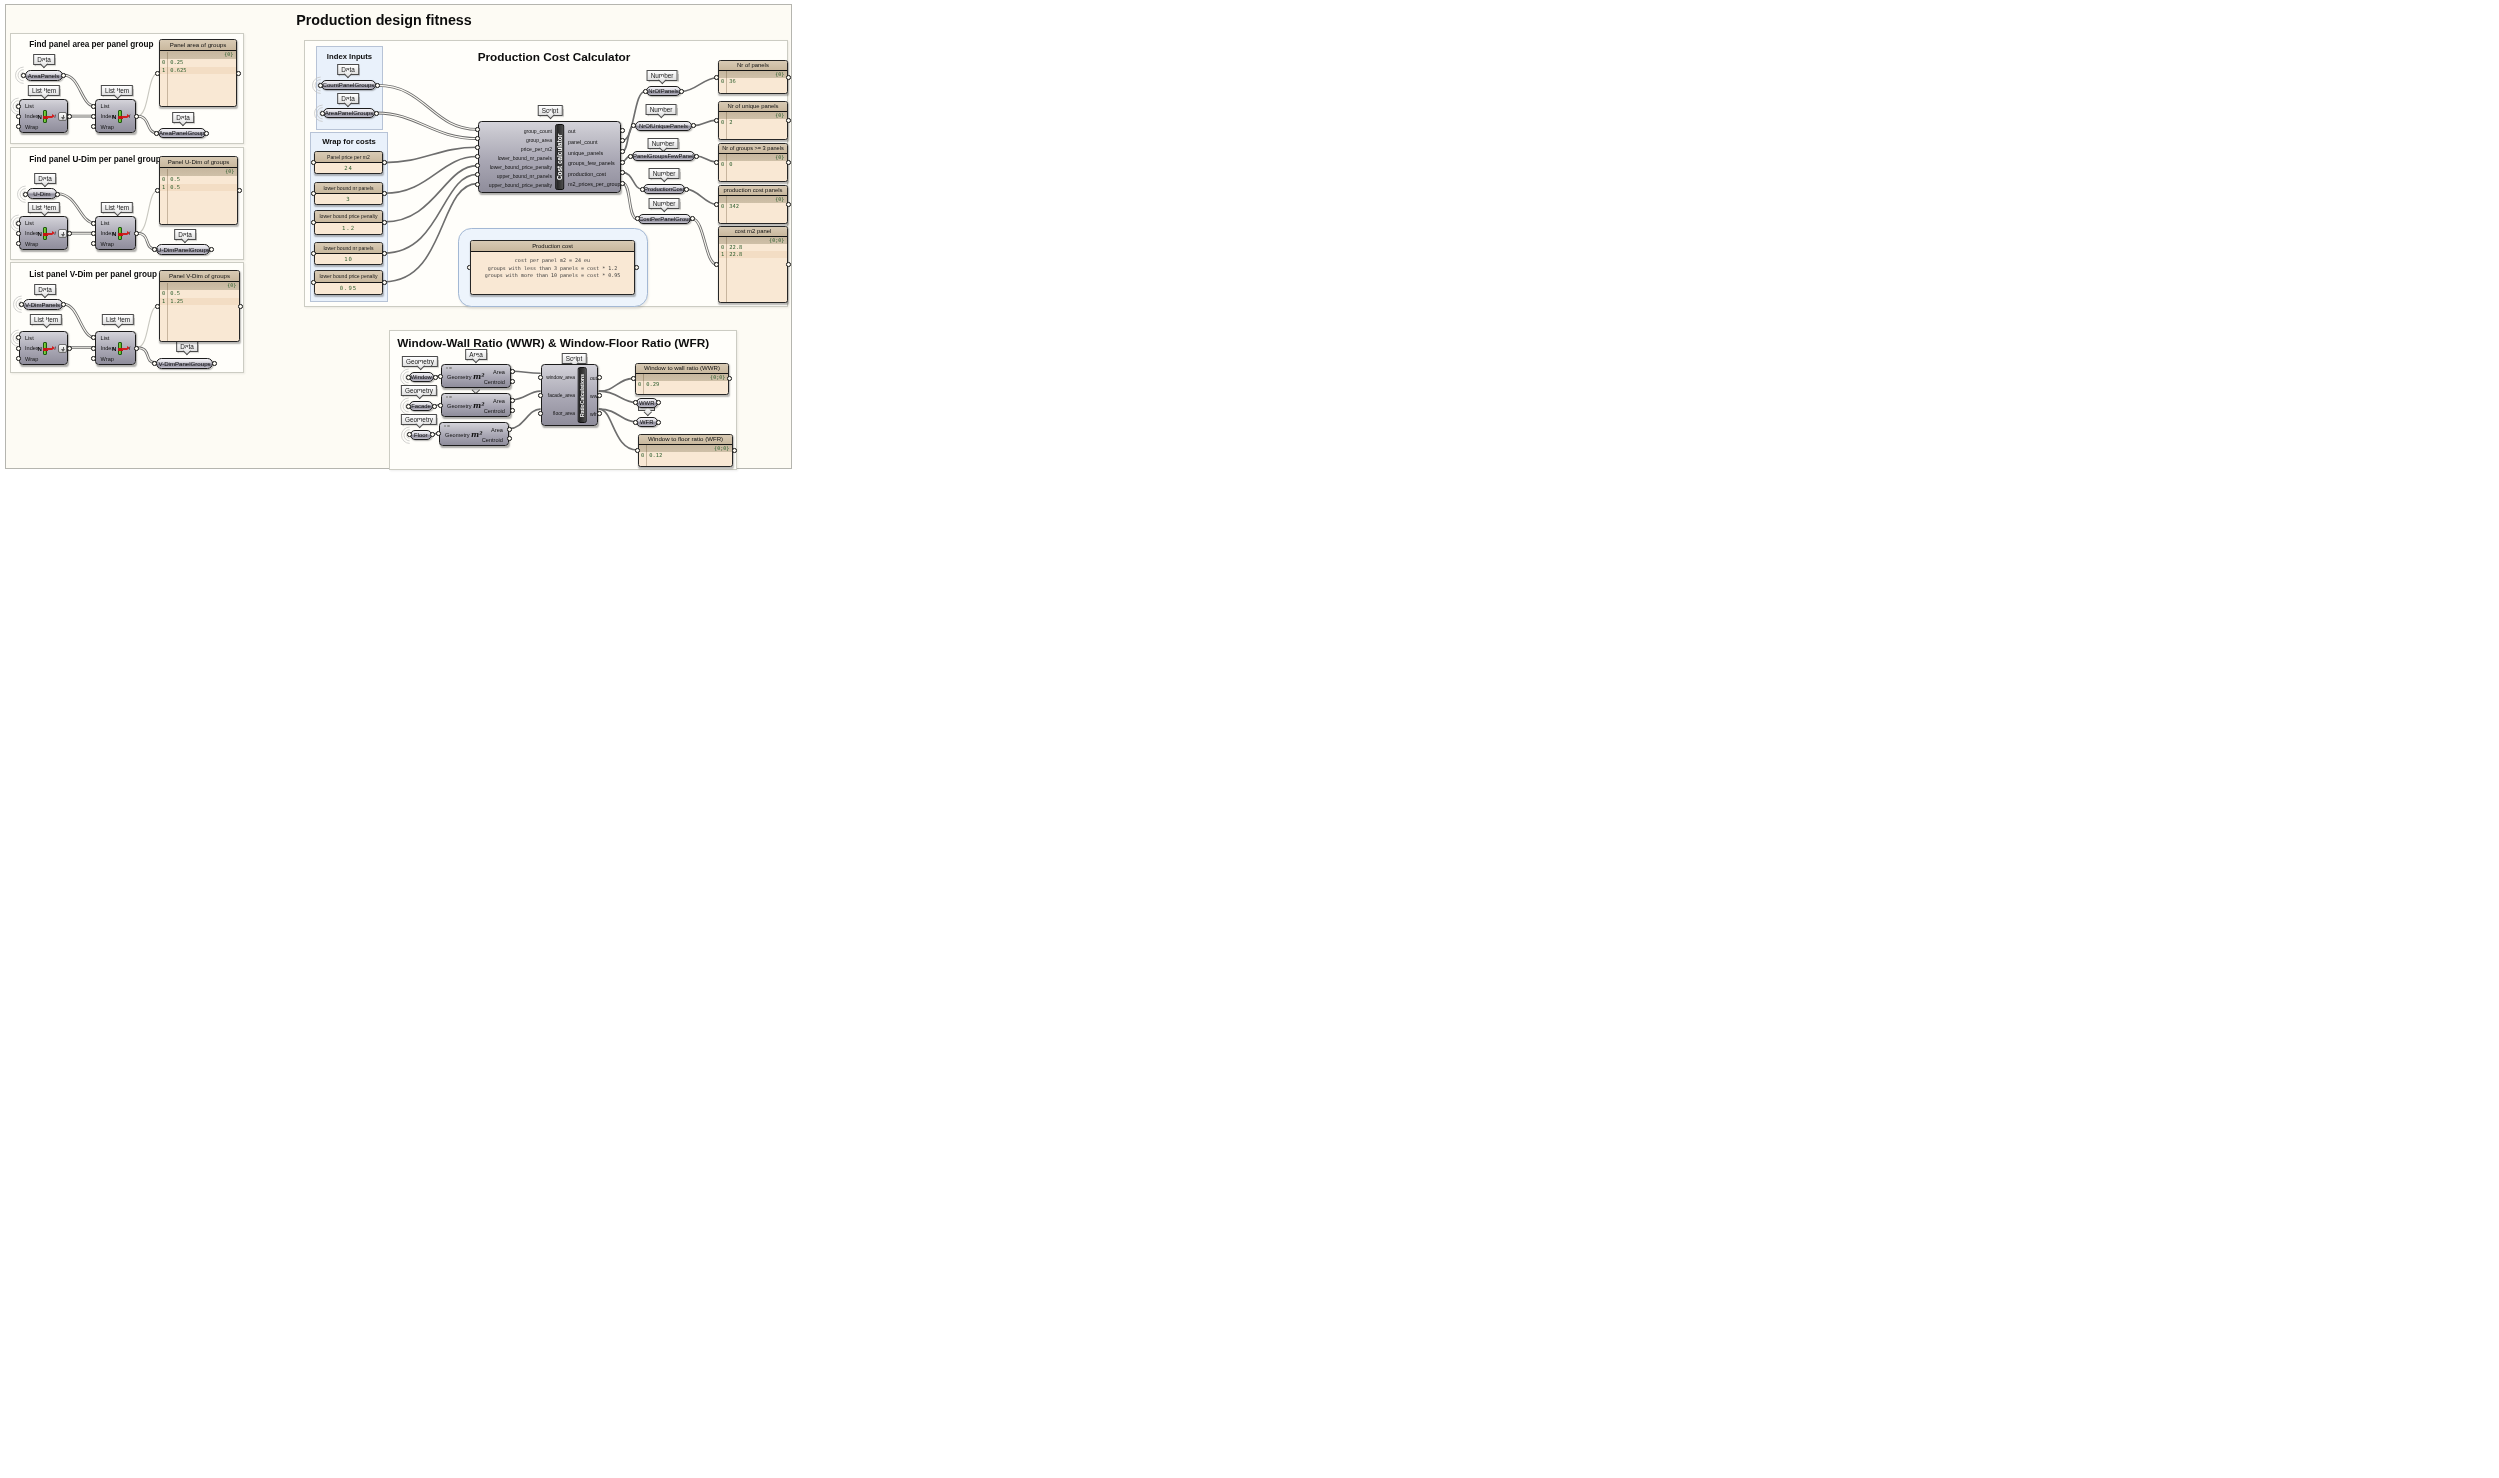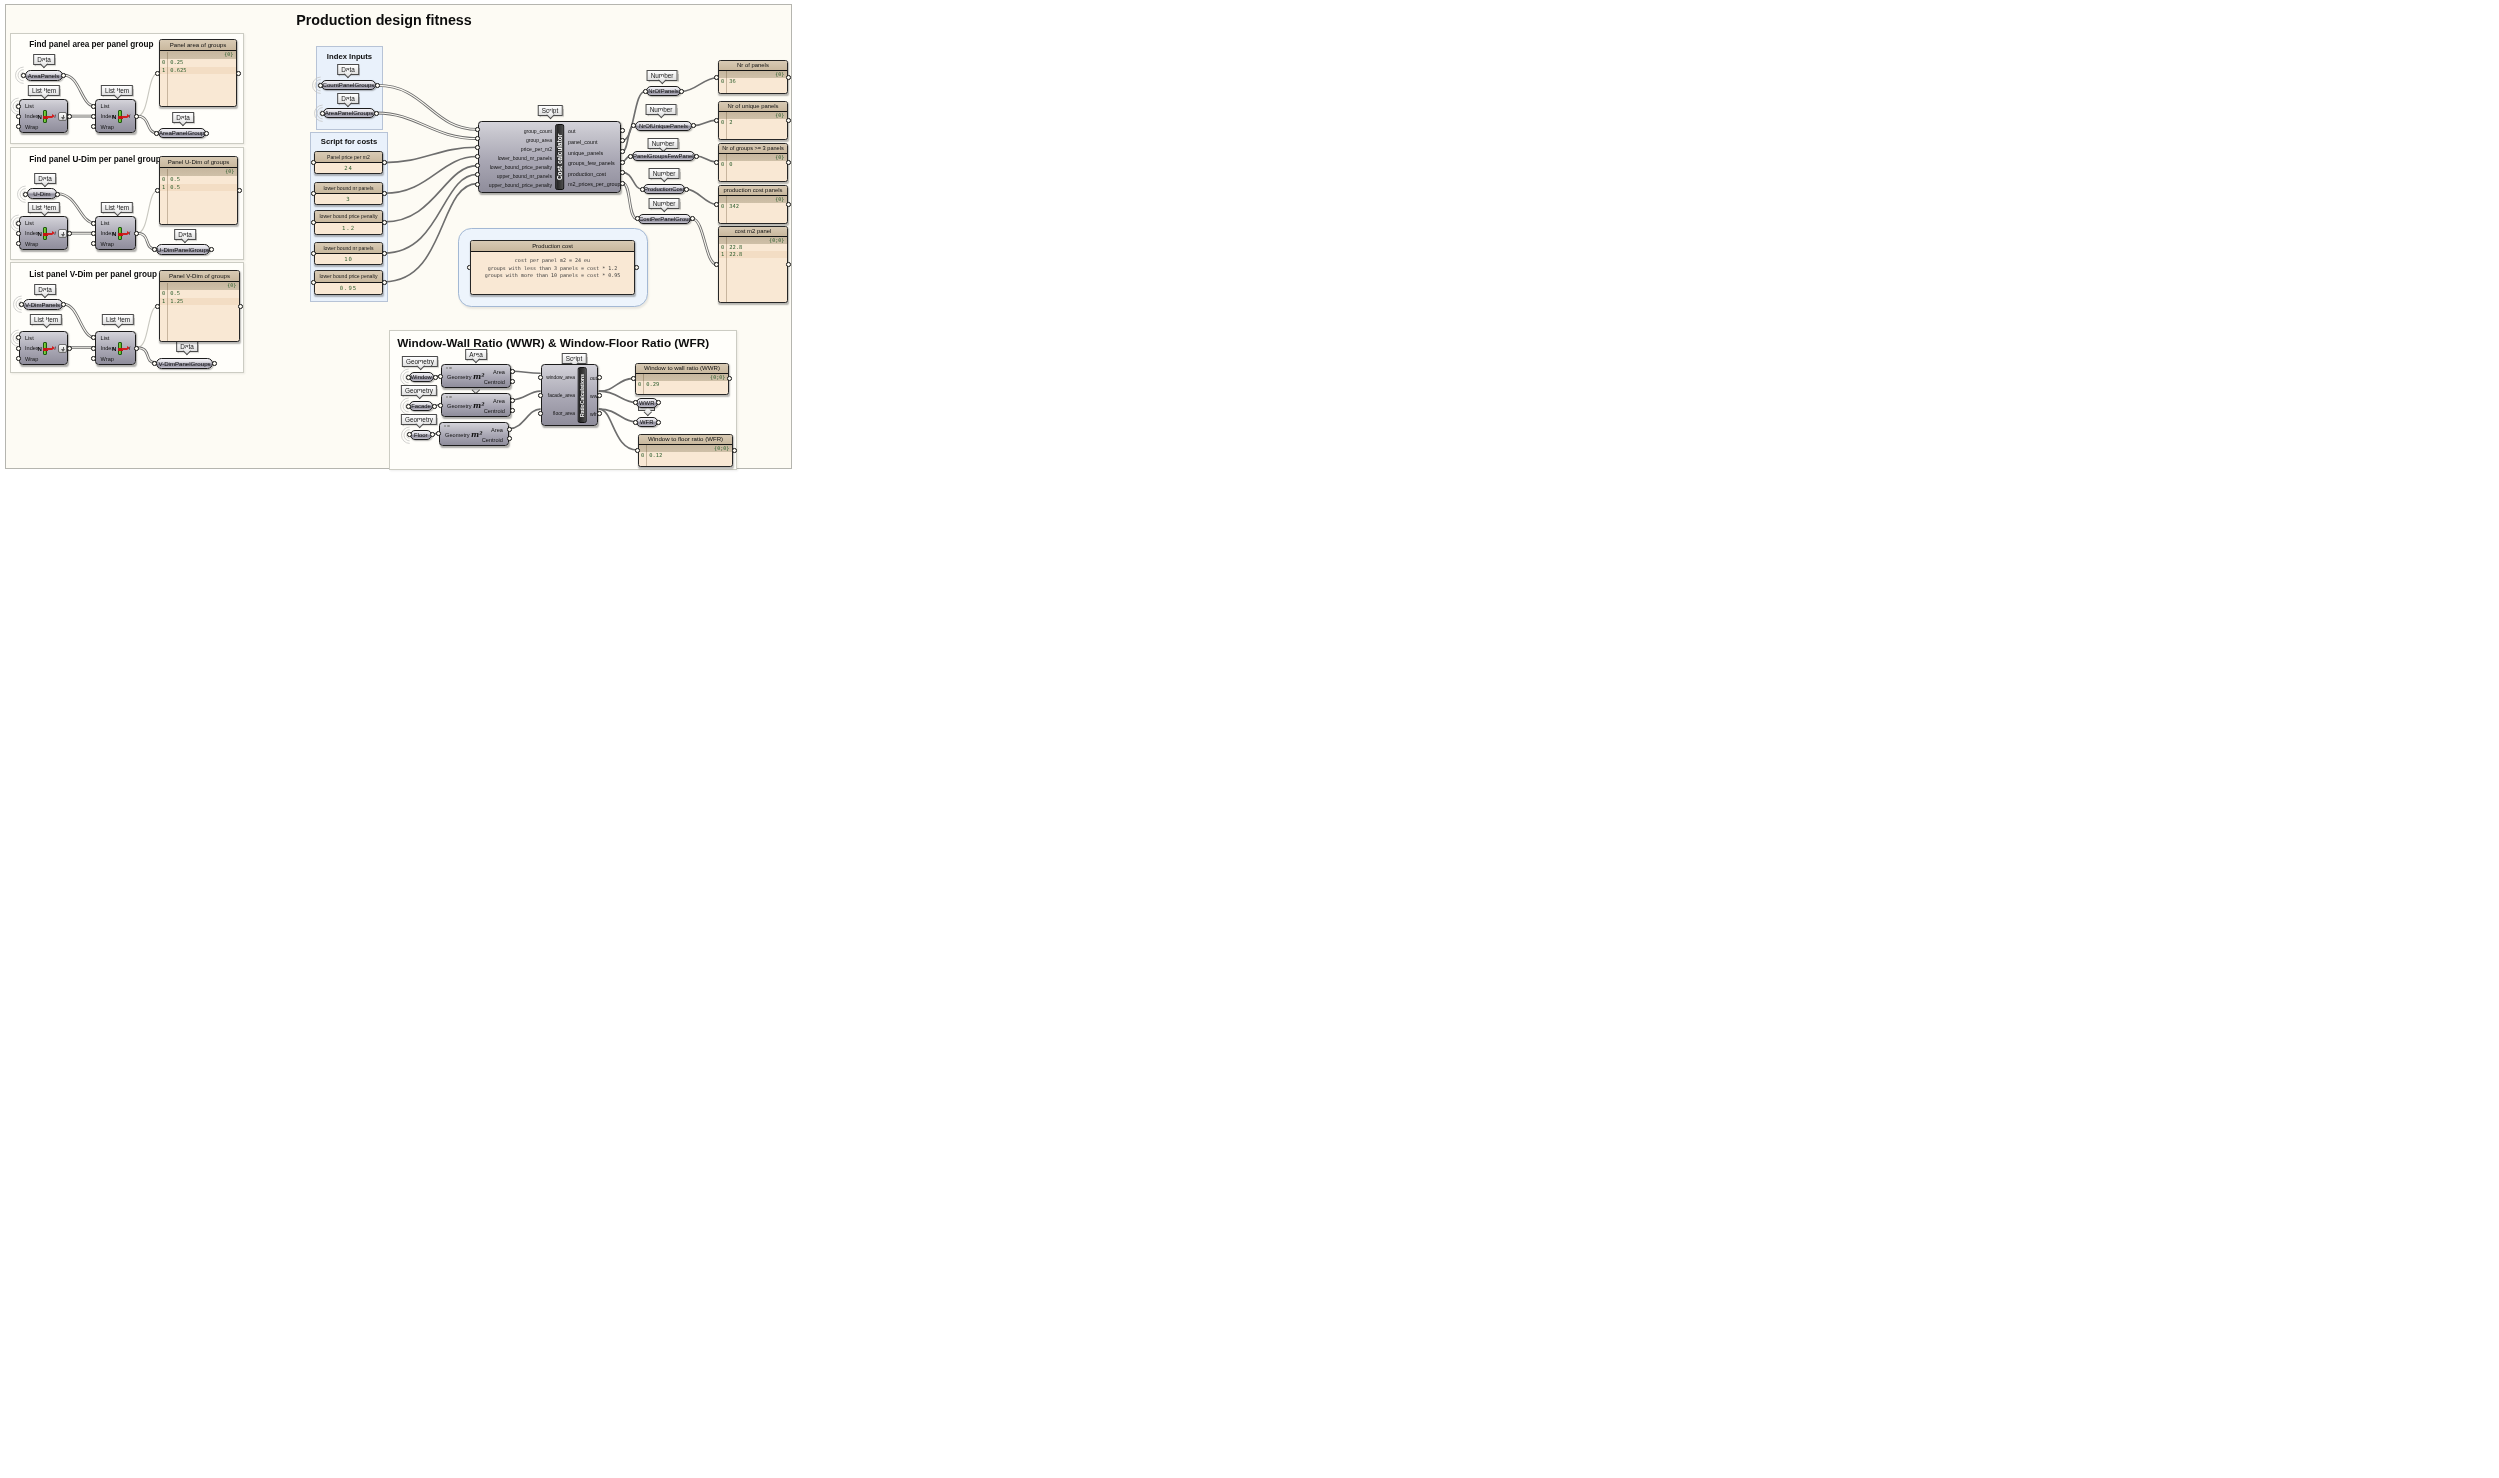--- a/index.html
+++ b/index.html
@@ -56,29 +56,32 @@
 
   <div class="gbox" style="left:10.2px;top:33px;width:234px;height:111px">
     <div class="gtitle" style="left:18px;top:6.1px">Find panel area per panel group</div>
   </div>
   <div class="gbox" style="left:10.2px;top:147px;width:234px;height:113px">
     <div class="gtitle" style="left:18px;top:7.2px">Find panel U-Dim per panel group</div>
   </div>
   <div class="gbox" style="left:10.2px;top:262px;width:234px;height:111px">
     <div class="gtitle" style="left:18px;top:7.2px">List panel V-Dim per panel group</div>
   </div>
+  <div class="gbox" style="left:304px;top:40px;width:484px;height:267px">
+    <div class="gtitle-lg" style="left:249px;top:9.2px;transform:translateX(-50%)">Production Cost Calculator</div>
+  </div>
   <div class="gbox" style="left:389px;top:330px;width:348px;height:140px">
     <div class="gtitle-lg" style="left:7.2px;top:5.1px">Window-Wall Ratio (WWR) &amp; Window-Floor Ratio (WFR)</div>
   </div>
 
   <div class="bluebox" style="left:316px;top:46px;width:67px;height:84px">
     <div class="btitle" style="top:5.1px">Index Inputs</div>
   </div>
   <div class="bluebox" style="left:310px;top:132px;width:78px;height:170px">
-    <div class="btitle" style="top:4.1px">Script for costs</div>
+    <div class="btitle" style="top:4.1px">Wrap for costs</div>
   </div>
 
   <div class="notebox" style="left:458px;top:228px;width:190px;height:79px"></div>
   <div class="panel" style="left:470px;top:240px;width:165px;height:55px;z-index:4">
     <div class="panel-h" style="height:10.2px;line-height:10.2px;font-size:5.9px">Production cost</div>
     <div class="note-body">
       <div class="note-line">cost per panel m2 = 24 eu</div>
       <div class="note-line">groups with less than 3 panels = cost * 1.2</div>
       <div class="note-line">groups with more than 10 panels = cost * 0.95</div>
     </div>

